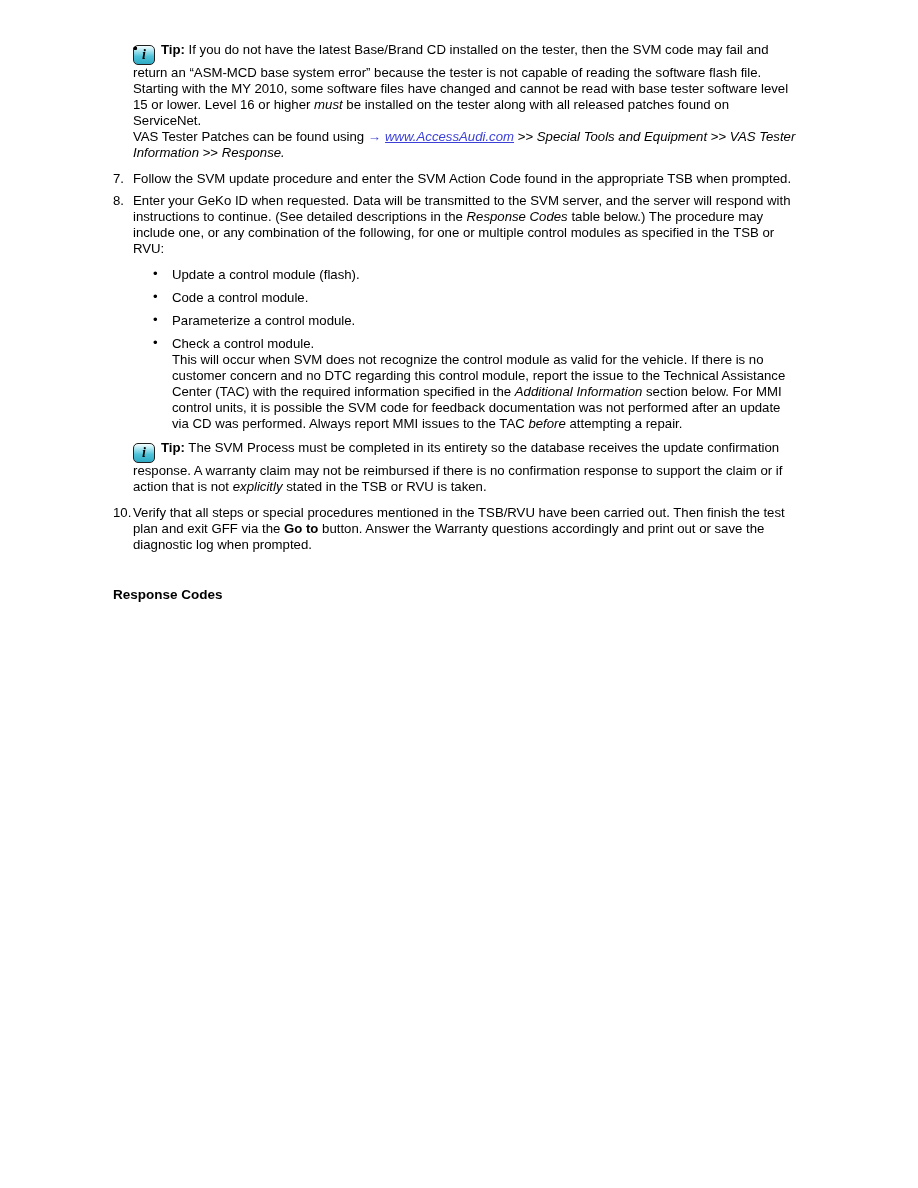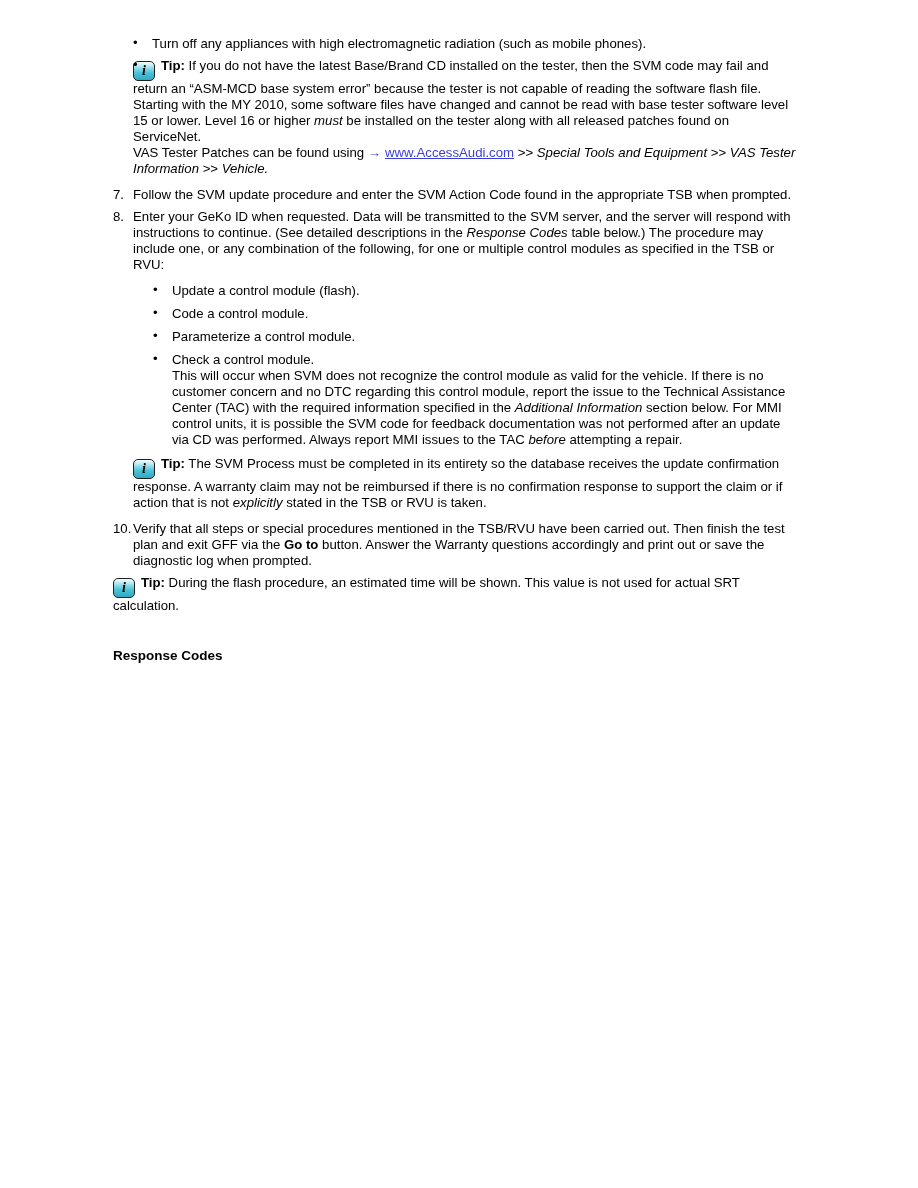--- a/index.html
+++ b/index.html
@@ -11,21 +11,21 @@
   body{
     width:918px;height:1188px;overflow:hidden;
     background:#ffffff;color:#000000;
     font-family:"Liberation Sans","DejaVu Sans",sans-serif;
     font-size:13.2px;line-height:16px;
   }
   .page{padding:36px 122px 0 113px;}
 
   .b{font-weight:bold;}
   .i{font-style:italic;text-align:right;}
-  .link{color:var(--link-color);text-decoration:underline;cursor:pointer;}
+  .link{color:var(--link-color);font-style:italic;text-decoration:underline;cursor:pointer;}
   .arrow{color:var(--link-color);margin-right:4px;}
 
   .bullet-item{position:relative;padding-left:39px;margin-bottom:6px;}
   .bullet-item .bullet{position:absolute;left:20px;top:-1px;}
 
   .step{position:relative;padding-left:20px;margin-bottom:6px;}
   .step .num{display:inline-block;min-width:20px;margin-left:-20px;}
 
   .tip{margin:4px 0 10px 0;}
   .tip.indent{margin-left:20px;}
@@ -50,32 +50,31 @@
   .closing{margin:0 0 6px 0;}
 </style>
 </head>
 <body>
 
 <div class="page">
 
   <div class="bullets">
     <div class="bullet-item">
       <span class="bullet">•</span>
-      <span>Turn off any appliances with high electromagnetic radiation (such as mobile phones).</span>
     </div>
     <div class="bullet-item">
       <span class="bullet">•</span>
     </div>
   </div>
 
 
   <div class="tip indent">
     <span class="tipicon"><span class="tipicon-glyph">i</span></span><span class="b">Tip:</span><span> If you do not have the latest Base/Brand CD installed on the tester, then the SVM code may fail and return an “ASM-MCD base system error” because the tester is not capable of reading the software flash file. Starting with the MY 2010, some software files have changed and cannot be read with base tester software level 15 or lower. Level 16 or higher </span><span class="i">must</span><span> be installed on the tester along with all released patches found on ServiceNet.</span>
     <div>
-      <span>VAS Tester Patches can be found using </span><span class="arrow">→</span><a class="link">www.AccessAudi.com</a><span> &gt;&gt; </span><span class="i">Special Tools and Equipment</span><span> &gt;&gt; </span><span class="i">VAS Tester Information</span><span> &gt;&gt; </span><span class="i">Vehicle.</span>
+      <span>VAS Tester Patches can be found using </span><span class="arrow">→</span><a class="link">www.AccessAudi.com</a><span> &gt;&gt; </span><span class="i">Special Tools and Equipment</span><span> &gt;&gt; </span><span class="i">VAS Tester Information</span><span> &gt;&gt; </span><span class="i">Response.</span>
     </div>
   </div>
 
   <div class="step">
     <span class="num">7.</span><span>Follow the SVM update procedure and enter the SVM Action Code found in the appropriate TSB when prompted.</span>
   </div>
 
   <div class="step">
     <span class="num">8.</span><span>Enter your GeKo ID when requested. Data will be transmitted to the SVM server, and the server will respond with instructions to continue. (See detailed descriptions in the </span><span class="i">Response Codes</span><span> table below.) The procedure may include one, or any combination of the following, for one or multiple control modules as specified in the TSB or RVU:</span>
 
@@ -104,19 +103,16 @@
 
 
   <div class="tip indent">
     <span class="tipicon"><span class="tipicon-glyph">i</span></span><span class="b">Tip:</span><span> The SVM Process must be completed in its entirety so the database receives the update confirmation response. A warranty claim may not be reimbursed if there is no confirmation response to support the claim or if action that is not </span><span class="i">explicitly</span><span> stated in the TSB or RVU is taken.</span>
   </div>
 
   <div class="step step-10">
     <span class="num">10.</span><span>Verify that all steps or special procedures mentioned in the TSB/RVU have been carried out. Then finish the test plan and exit GFF via the </span><span class="b">Go to</span><span> button. Answer the Warranty questions accordingly and print out or save the diagnostic log when prompted.</span>
   </div>
 
-  <div class="tip">
-    <span class="tipicon"><span class="tipicon-glyph">i</span></span><span class="b">Tip:</span><span> During the flash procedure, an estimated time will be shown. This value is not used for actual SRT calculation.</span>
-  </div>
 
   <div class="section-heading">Response Codes</div>
 
 </div>
 
 </body></html>

